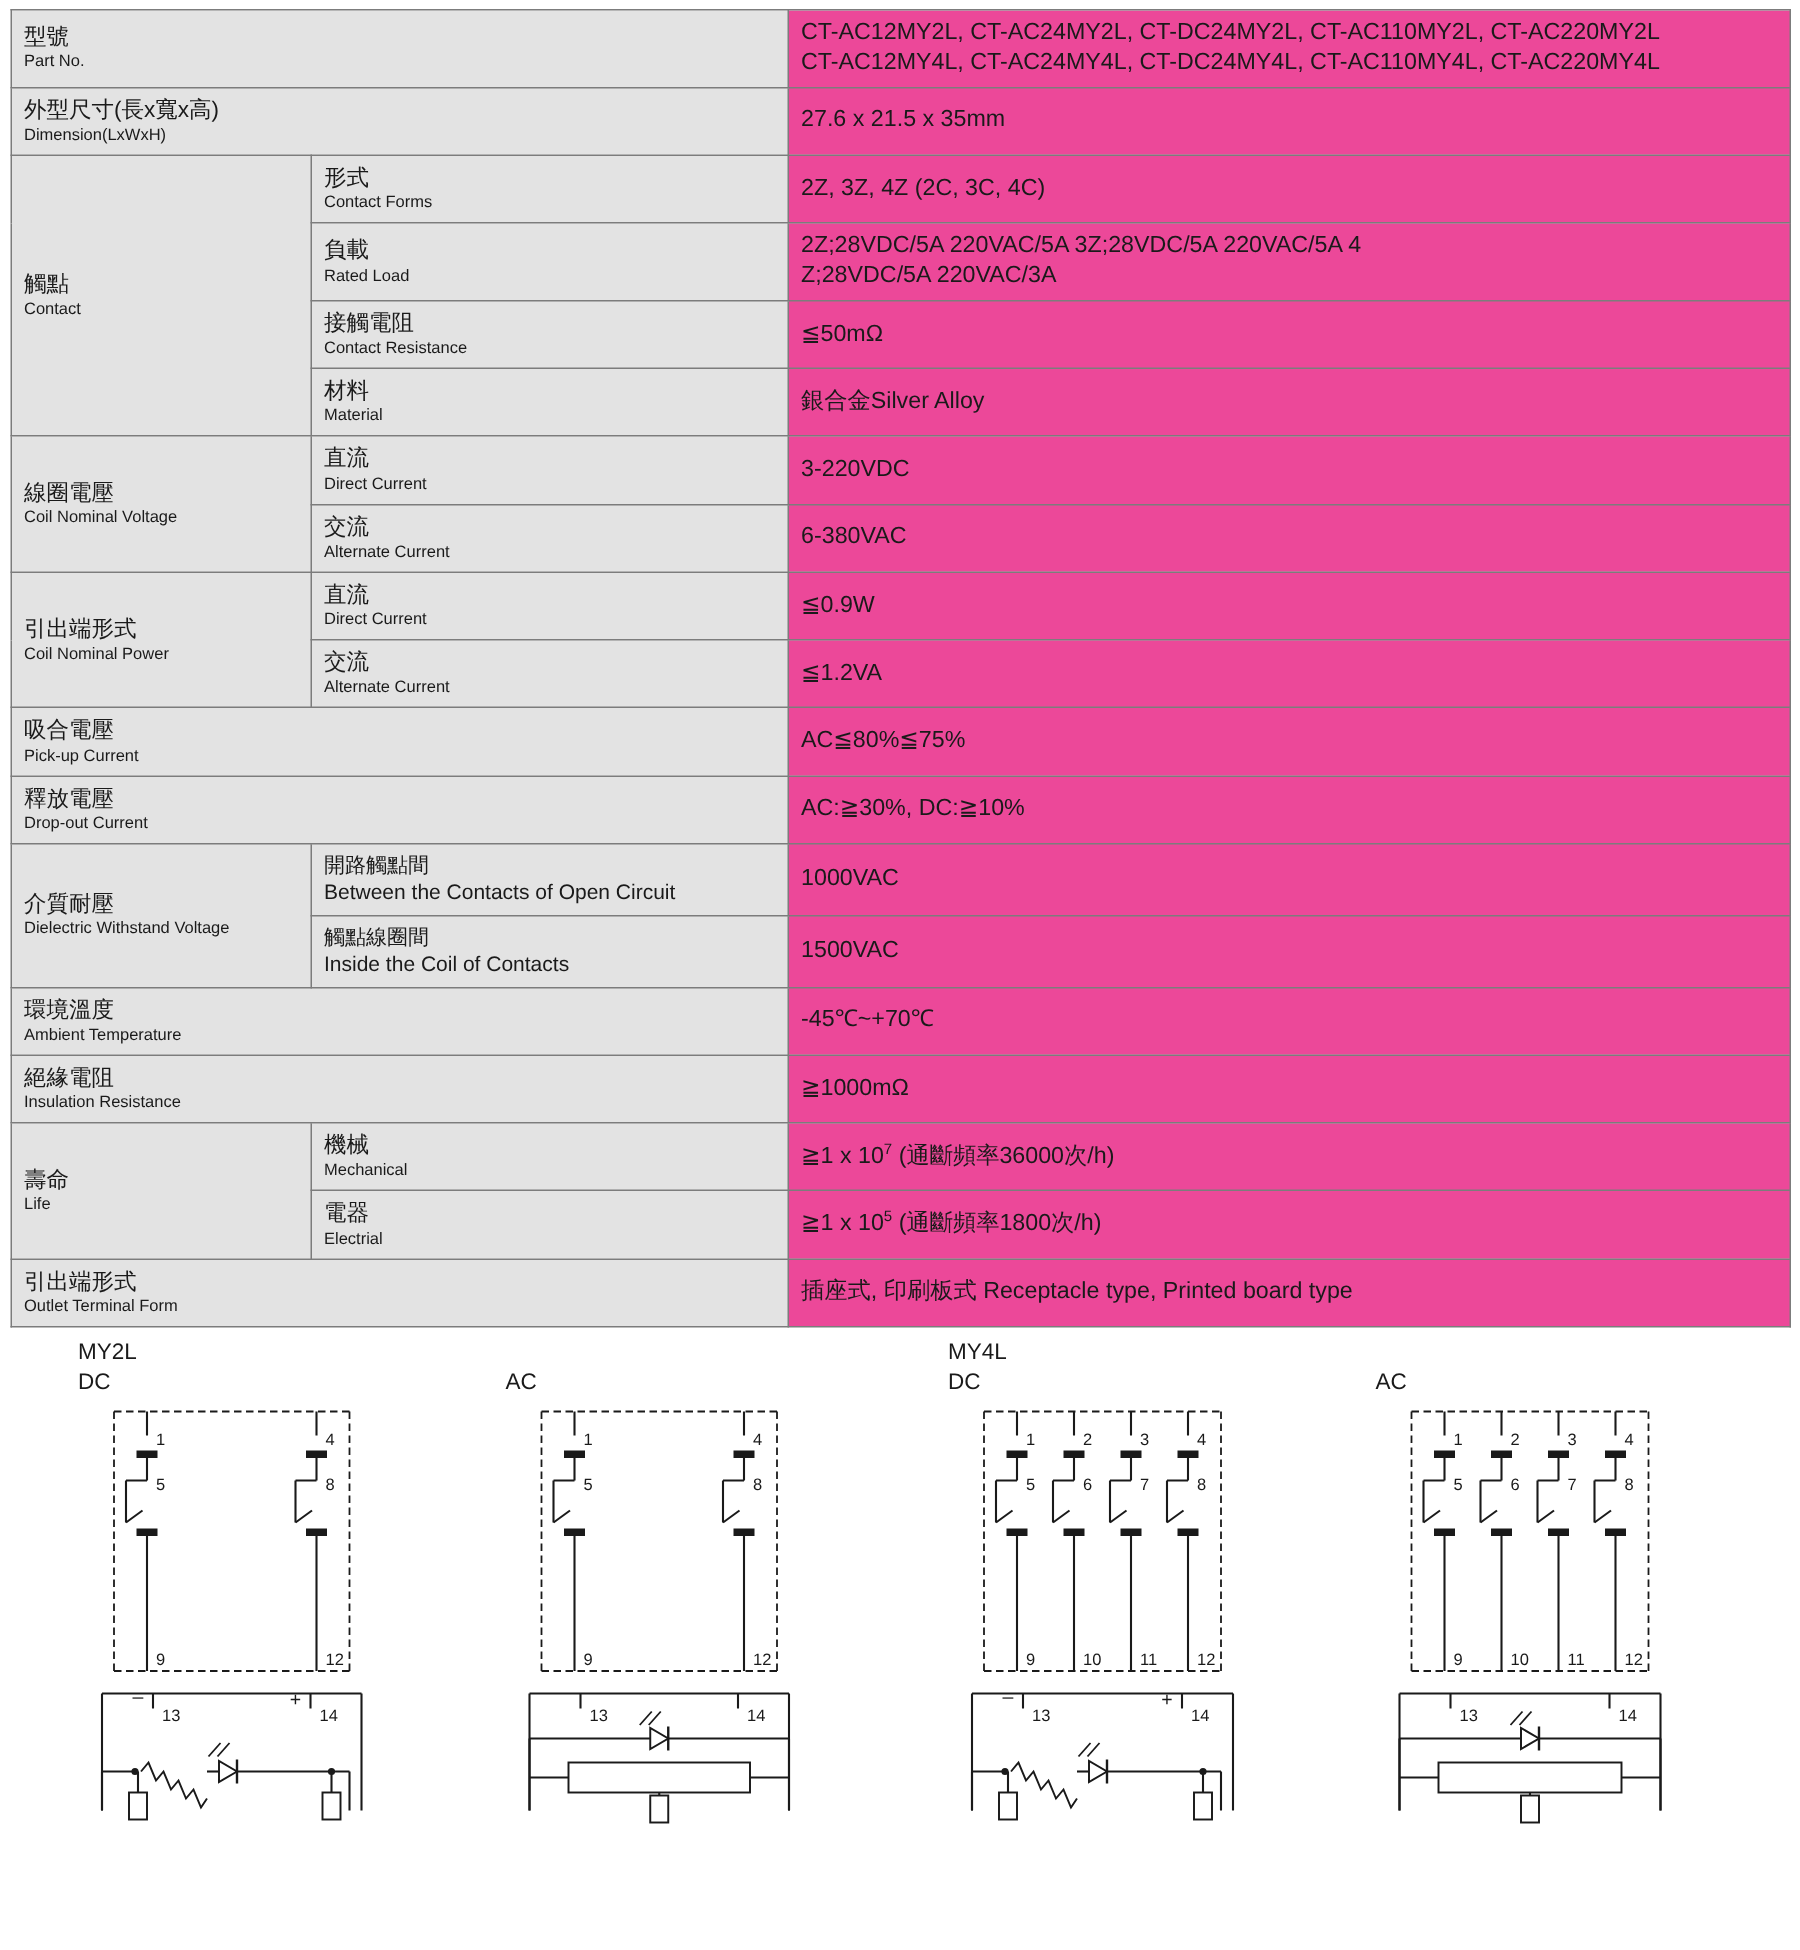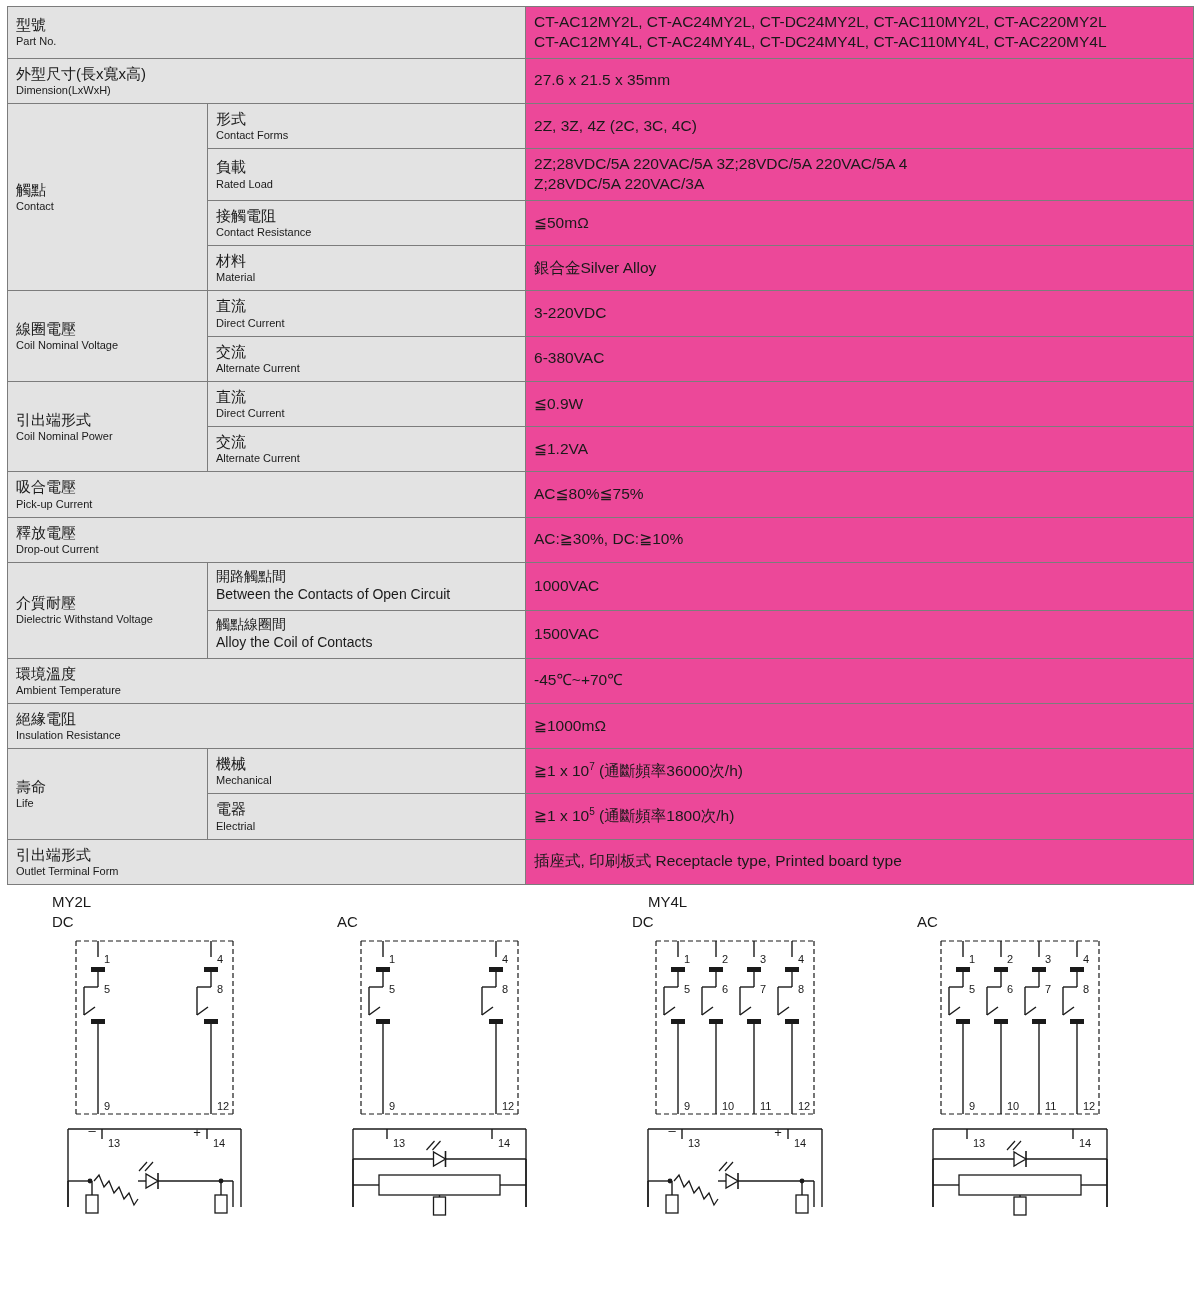--- a/index.html
+++ b/index.html
@@ -215,21 +215,21 @@
           <span class="cn">開路觸點間</span>
           <span class="en">Between the Contacts of Open Circuit</span>
         </td>
         <td class="val">
           <span class="valtxt">1000VAC</span>
         </td>
       </tr>
       <tr>
         <td class="lab2 sm">
           <span class="cn">觸點線圈間</span>
-          <span class="en">Alloy the Coil of Contacts</span>
+          <span class="en">Inside the Coil of Contacts</span>
         </td>
         <td class="val">
           <span class="valtxt">1500VAC</span>
         </td>
       </tr>
 
       <tr>
         <td class="lab1" colspan="2">
           <span class="cn">環境溫度</span>
           <span class="en">Ambient Temperature</span>
@@ -388,21 +388,21 @@
           <line x1="120.5" y1="230" x2="201" y2="230" stroke="#1a1a1a" stroke-width="1.4"></line>
           <line x1="28" y1="230" x2="28" y2="278" stroke="#1a1a1a" stroke-width="1.4"></line>
           <line x1="201" y1="230" x2="201" y2="278" stroke="#1a1a1a" stroke-width="1.4"></line>
           <line x1="28" y1="256" x2="54" y2="256" stroke="#1a1a1a" stroke-width="1.4"></line>
           <line x1="175" y1="256" x2="201" y2="256" stroke="#1a1a1a" stroke-width="1.4"></line>
           <rect x="108.5" y="268" width="12" height="18" fill="none" stroke="#1a1a1a" stroke-width="1.3"></rect>
           <line x1="114.5" y1="266" x2="114.5" y2="268" stroke="#1a1a1a" stroke-width="1.4"></line>
         </svg>
       </div>
       <div class="dgroup" style="left: 620px;">
-        <div class="glabel" style="left: 28px; top: 0px;">MY4L</div>
+        <div class="glabel" style="left: 12px; top: 0px;">MY4L</div>
         <div class="dcaption" style="left: 12px; top: 20px;">DC</div>
         <svg width="250" height="290" viewBox="0 0 250 290" style="position: absolute; left: 0px; top: 36px;">
           <line x1="36" y1="12" x2="194" y2="12" stroke="#1a1a1a" stroke-width="1.2" stroke-dasharray="5,3"></line>
           <line x1="36" y1="12" x2="36" y2="185" stroke="#1a1a1a" stroke-width="1.2" stroke-dasharray="5,3"></line>
           <line x1="194" y1="12" x2="194" y2="185" stroke="#1a1a1a" stroke-width="1.2" stroke-dasharray="5,3"></line>
           <line x1="36" y1="185" x2="194" y2="185" stroke="#1a1a1a" stroke-width="1.2" stroke-dasharray="5,3"></line>
           <line x1="58" y1="12" x2="58" y2="28" stroke="#1a1a1a" stroke-width="1.4"></line>
           <text x="64" y="34" font-size="11" fill="#1a1a1a" text-anchor="start" font-family="&quot;Liberation Sans&quot;, sans-serif">1</text>
           <rect x="51" y="38" width="14" height="5" fill="#1a1a1a"></rect>
           <line x1="58" y1="43" x2="58" y2="58" stroke="#1a1a1a" stroke-width="1.4"></line>

